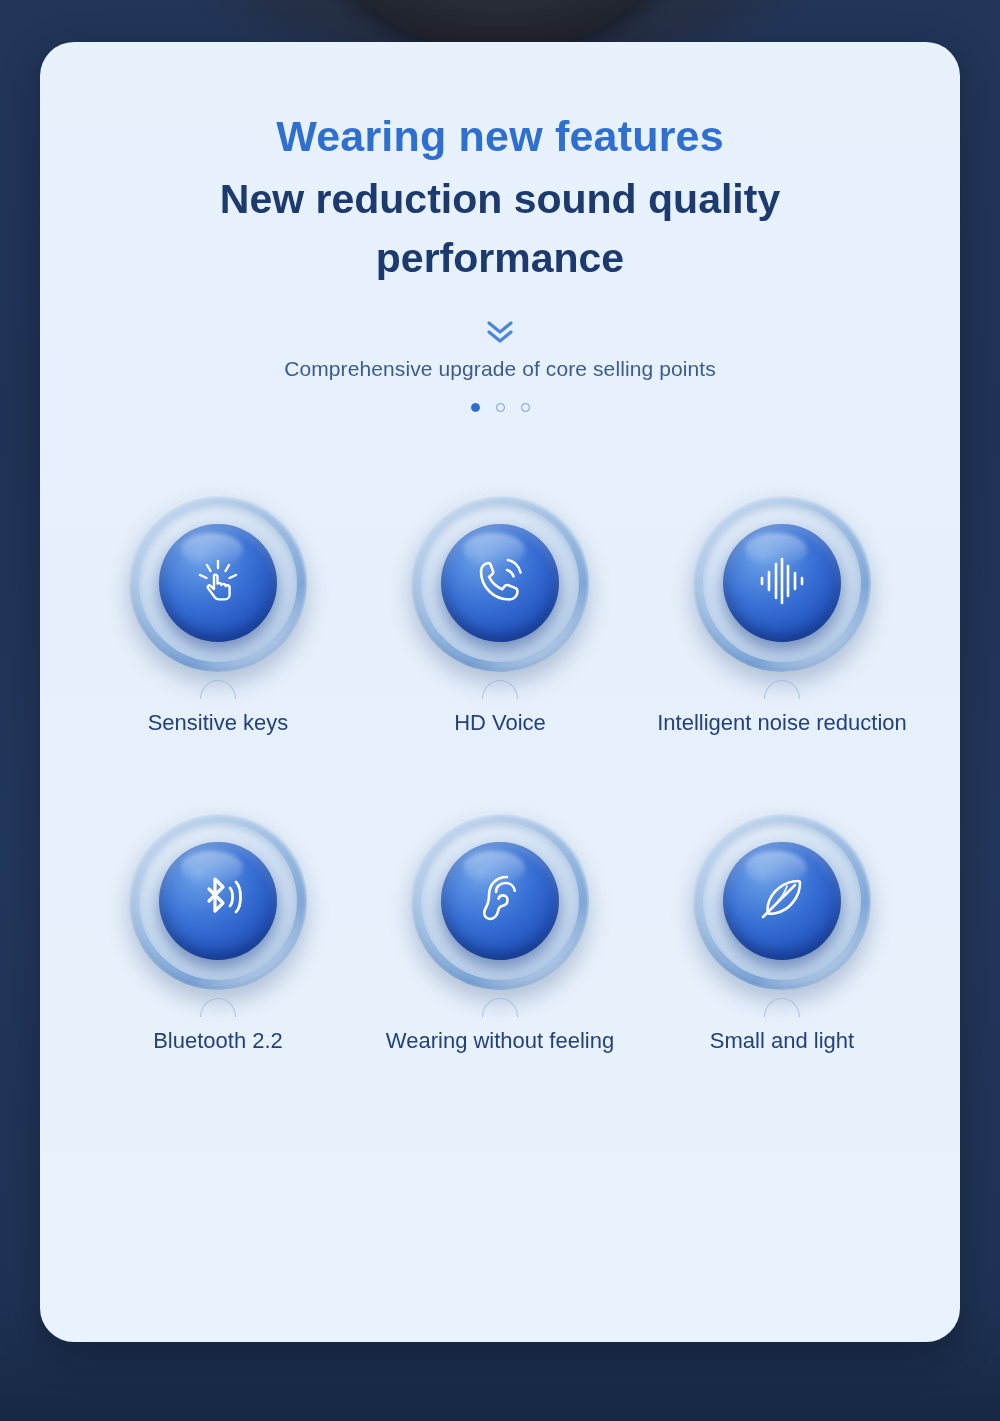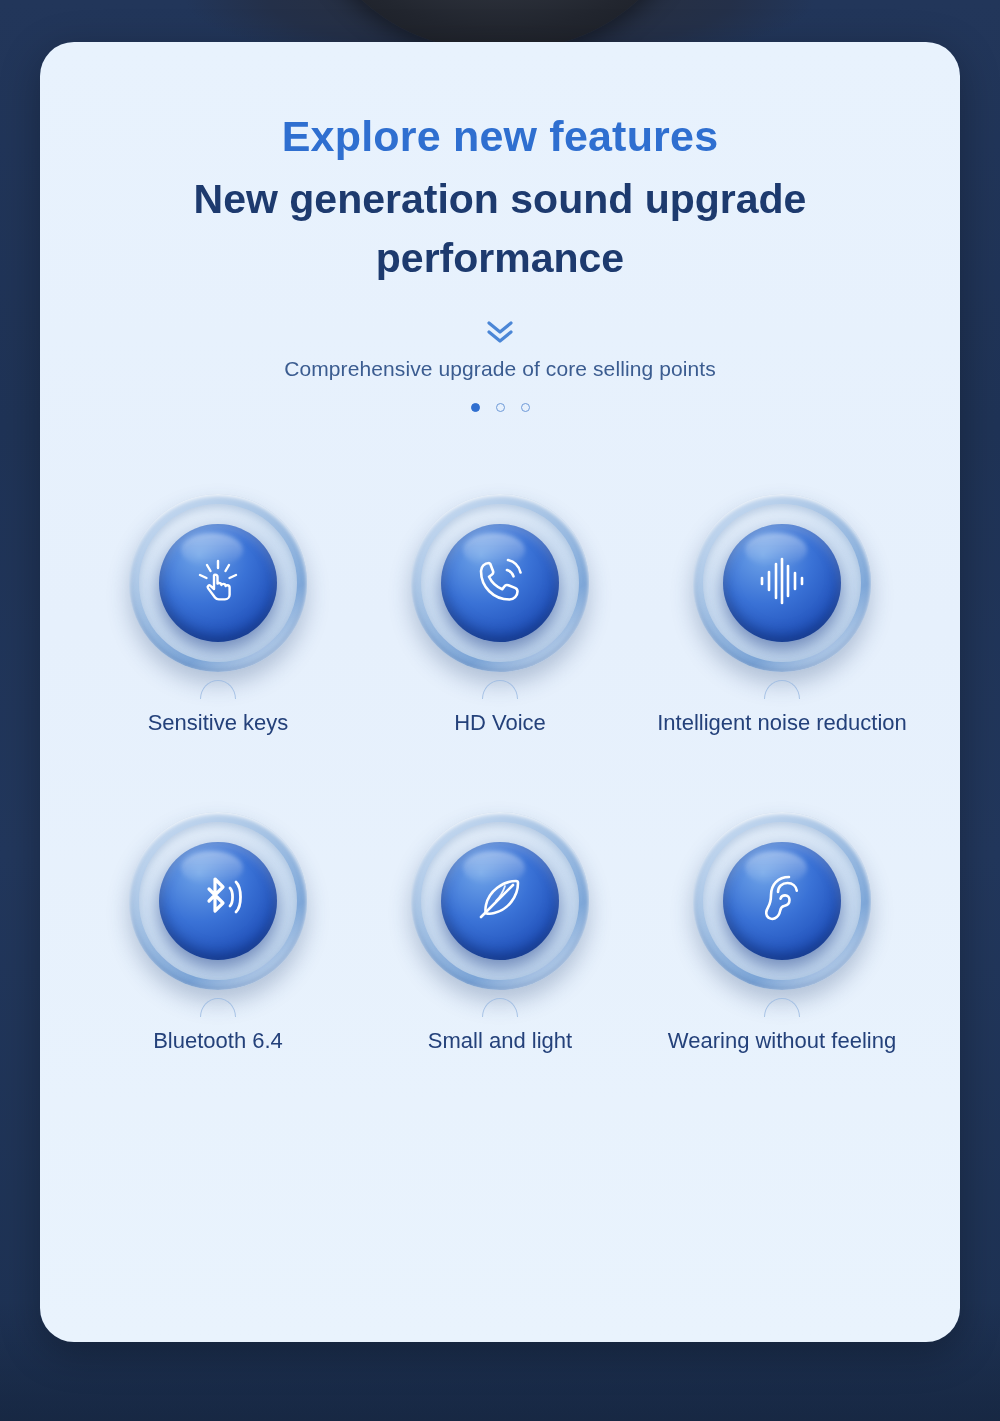--- a/index.html
+++ b/index.html
@@ -199,22 +199,22 @@
   }
 </style>
 </head>
 <body>
 
 <div class="page-bg"></div>
 
 <div class="card">
 
   <div class="headings">
-    <div class="h-line1">Explore new features</div>
-    <div class="h-line2">New generation sound upgrade performance</div>
+    <div class="h-line1">Wearing new features</div>
+    <div class="h-line2">New reduction sound quality performance</div>
   </div>
 
   <div class="chevrons">
     <svg width="34" height="30" viewBox="0 0 34 30" fill="none" aria-hidden="true">
       <path d="M6 6 L17 15 L28 6" stroke="#4b86d6" stroke-width="3.2" stroke-linecap="round" stroke-linejoin="round"></path>
       <path d="M6 15 L17 24 L28 15" stroke="#4b86d6" stroke-width="3.2" stroke-linecap="round" stroke-linejoin="round"></path>
     </svg>
   </div>
 
   <div class="subtitle">Comprehensive upgrade of core selling points</div>
@@ -296,50 +296,50 @@
           <span class="orb-icon">
             <svg width="58" height="56" viewBox="0 0 58 56" fill="none" aria-hidden="true">
               <path d="M20 18 L34 32 L26 40 V8 L34 16 L20 30" stroke="#ffffff" stroke-width="3.2" stroke-linejoin="round" stroke-linecap="round" fill="none"></path>
               <path d="M41 17 c3.4 3.4 3.4 14.6 0 18" stroke="#ffffff" stroke-width="2.8" stroke-linecap="round" fill="none"></path>
               <path d="M47 11 c6 6 6 24 0 30" stroke="#ffffff" stroke-width="2.8" stroke-linecap="round" fill="none"></path>
             </svg>
           </span>
         </div>
       </div>
       <div class="reflect"></div>
-      <div class="cell-label">Bluetooth 6.4</div>
+      <div class="cell-label">Bluetooth 2.2</div>
+    </div>
+
+    <div class="cell">
+      <div class="orb-wrap">
+        <div class="orb-outer"></div>
+        <div class="orb-inner">
+          <span class="orb-icon">
+            <svg width="50" height="56" viewBox="0 0 50 56" fill="none" aria-hidden="true">
+              <path d="M32 6 C21 6 14 13.5 14 24 c0 6-1 9-3 12.5 -2 3.5-2.5 6 -1 8.5 1.6 2.6 5 3.6 8 2.2 3.3-1.5 4.6-4.6 5.3-8 .5-2.4 1.8-3.8 3.8-4.2 3.2-.6 5.4-3 5.4-6 0-2.6-1.8-4.6-4.4-4.6-2.3 0-4 1.4-4.6 3.3" stroke="#ffffff" stroke-width="2.6" stroke-linecap="round" stroke-linejoin="round" fill="none"></path>
+              <path d="M21 21 c0-5.2 4-9 9.5-9 5 0 8.6 3.2 9.3 7.8" stroke="#ffffff" stroke-width="2.6" stroke-linecap="round" fill="none"></path>
+            </svg>
+          </span>
+        </div>
+      </div>
+      <div class="reflect"></div>
+      <div class="cell-label">Wearing without feeling</div>
     </div>
 
     <div class="cell">
       <div class="orb-wrap">
         <div class="orb-outer"></div>
         <div class="orb-inner">
           <span class="orb-icon">
             <svg width="56" height="54" viewBox="0 0 56 54" fill="none" aria-hidden="true">
               <path d="M44 9 C31 9 17 19 14 33 c-.8 3.6-.6 6.3-.2 8.2 1.8.5 4.7.8 8.4-.1C36.5 37.6 46 24 46 11c0-1.1-.9-2-2-2z" stroke="#ffffff" stroke-width="2.6" stroke-linejoin="round" fill="none"></path>
               <path d="M41 13 L9 45" stroke="#ffffff" stroke-width="2.6" stroke-linecap="round" fill="none"></path>
               <path d="M33 14 c-2 6-5 11-9 15" stroke="#ffffff" stroke-width="1.8" stroke-linecap="round" fill="none" opacity=".9"></path>
             </svg>
           </span>
         </div>
       </div>
       <div class="reflect"></div>
       <div class="cell-label">Small and light</div>
     </div>
 
-    <div class="cell">
-      <div class="orb-wrap">
-        <div class="orb-outer"></div>
-        <div class="orb-inner">
-          <span class="orb-icon">
-            <svg width="50" height="56" viewBox="0 0 50 56" fill="none" aria-hidden="true">
-              <path d="M32 6 C21 6 14 13.5 14 24 c0 6-1 9-3 12.5 -2 3.5-2.5 6 -1 8.5 1.6 2.6 5 3.6 8 2.2 3.3-1.5 4.6-4.6 5.3-8 .5-2.4 1.8-3.8 3.8-4.2 3.2-.6 5.4-3 5.4-6 0-2.6-1.8-4.6-4.4-4.6-2.3 0-4 1.4-4.6 3.3" stroke="#ffffff" stroke-width="2.6" stroke-linecap="round" stroke-linejoin="round" fill="none"></path>
-              <path d="M21 21 c0-5.2 4-9 9.5-9 5 0 8.6 3.2 9.3 7.8" stroke="#ffffff" stroke-width="2.6" stroke-linecap="round" fill="none"></path>
-            </svg>
-          </span>
-        </div>
-      </div>
-      <div class="reflect"></div>
-      <div class="cell-label">Wearing without feeling</div>
-    </div>
-
   </div>
 </div>
 
 </body></html>

